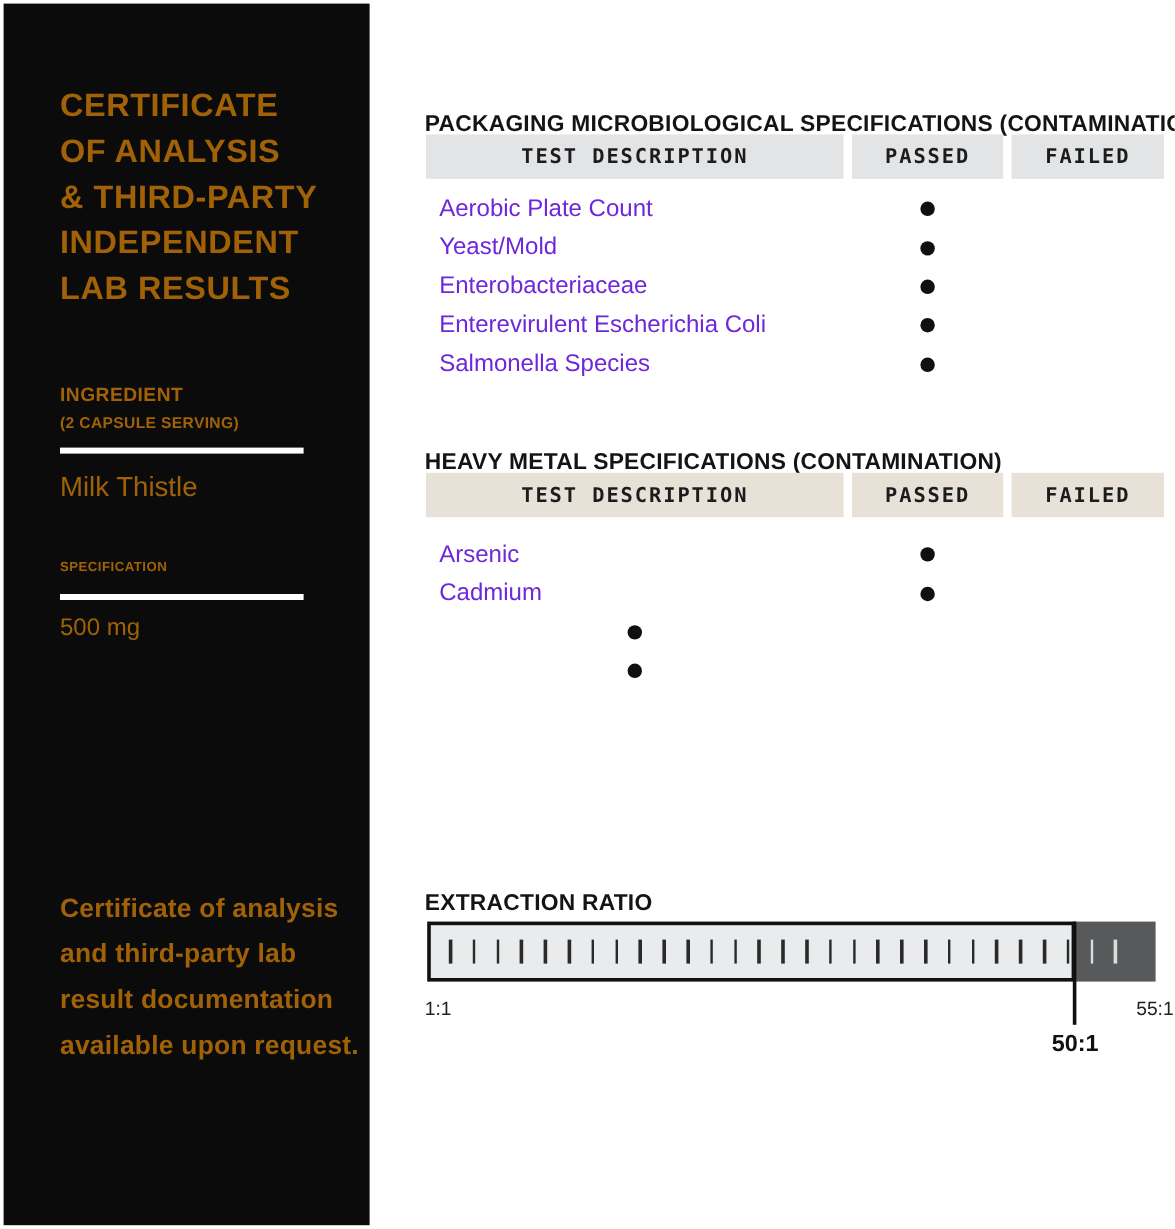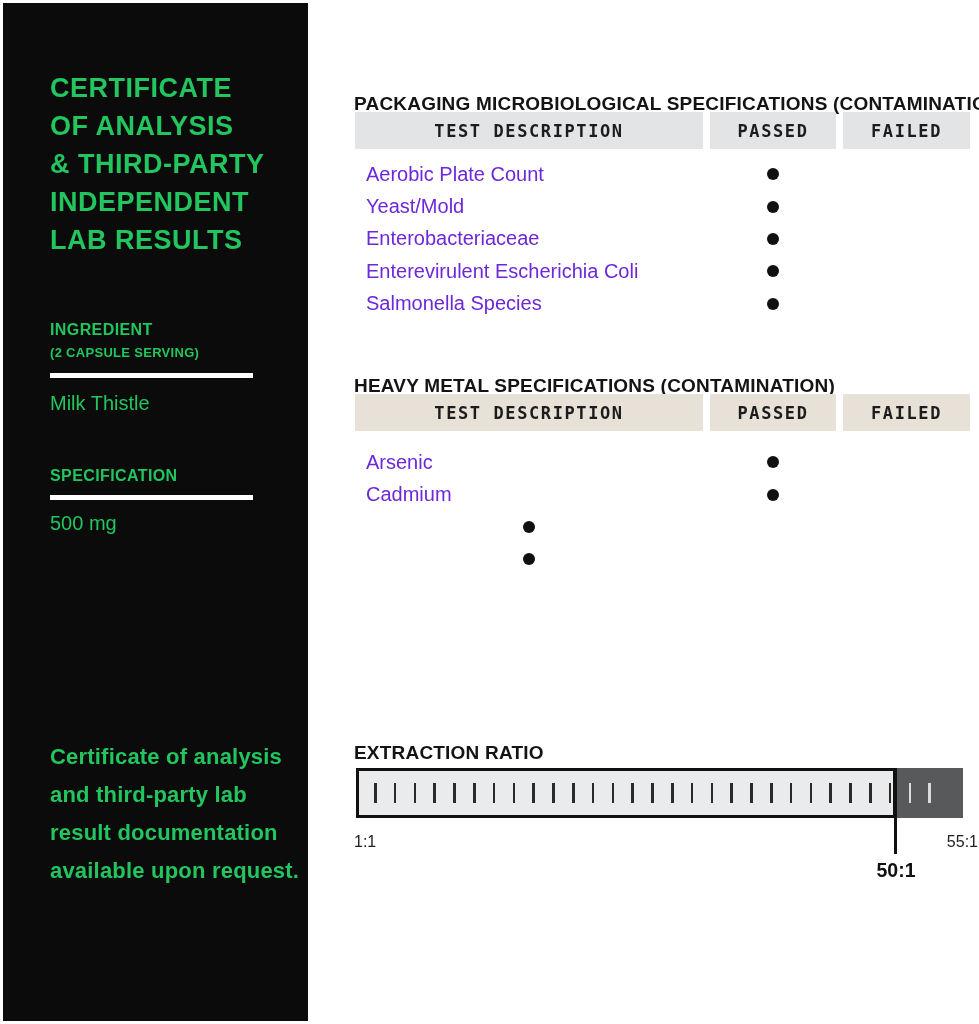--- a/index.html
+++ b/index.html
@@ -1,27 +1,27 @@
 <!DOCTYPE html>
 <html style="--sidebar-bg: #0b0b0b; --t1-head-bg: #e3e4e6; --t2-head-bg: #e7e1d8; --track: #e9ebec; --shade: #58595a; --tick: #2a2a2a; --tick-shaded: #dadcdc;"><head>
 <meta charset="utf-8">
 <style>
   html,body{margin:0;padding:0;background:#ffffff;}
   body{font-family:"Liberation Sans", sans-serif;}
   .page{position:relative;width:979px;height:1024px;background:#ffffff;overflow:hidden;}
 
   
   .sidebar{position:absolute;left:3px;top:3px;width:305px;height:1018px;background:var(--sidebar-bg,#0b0b0b);}
-  .sidebar *{color:#22c55e;}
+  .sidebar *{color:#a16207;}
   .sb-title{position:absolute;left:47px;top:66px;font-size:27px;font-weight:bold;line-height:38px;letter-spacing:.5px;white-space:pre-line;}
   .sb-ing-label{position:absolute;left:47px;top:318px;font-size:16px;font-weight:bold;letter-spacing:.4px;}
   .sb-ing-sub{position:absolute;left:47px;top:342px;font-size:13px;font-weight:bold;letter-spacing:.3px;}
   .sb-rule1{position:absolute;left:47px;top:370px;width:203px;height:5px;background:#ffffff;}
-  .sb-ing-value{position:absolute;left:47px;top:389px;font-size:20px;font-weight:normal;}
-  .sb-spec-label{position:absolute;left:47px;top:464px;font-size:16px;font-weight:bold;letter-spacing:.4px;}
+  .sb-ing-value{position:absolute;left:47px;top:389px;font-size:23px;font-weight:normal;}
+  .sb-spec-label{position:absolute;left:47px;top:464px;font-size:11px;font-weight:bold;letter-spacing:.4px;}
   .sb-rule2{position:absolute;left:47px;top:492px;width:203px;height:5px;background:#ffffff;}
   .sb-spec-value{position:absolute;left:47px;top:509px;font-size:20px;font-weight:normal;}
   .sb-footnote{position:absolute;left:47px;top:735px;font-size:22px;font-weight:bold;line-height:38px;white-space:pre-line;letter-spacing:.2px;}
 
   
   .h2{position:absolute;font-size:19px;font-weight:bold;color:#141414;letter-spacing:.2px;white-space:nowrap;}
   .thead{position:absolute;left:355px;display:grid;grid-template-columns:348px 126px 127px;column-gap:7px;}
   .thead .hcell{height:37px;display:flex;align-items:center;justify-content:center;
     font-family:"DejaVu Sans Mono", monospace;font-size:17px;font-weight:600;letter-spacing:1.6px;color:#1c1c1c;}
   .thead-1 .hcell{background:var(--t1-head-bg,#e3e4e6);}

